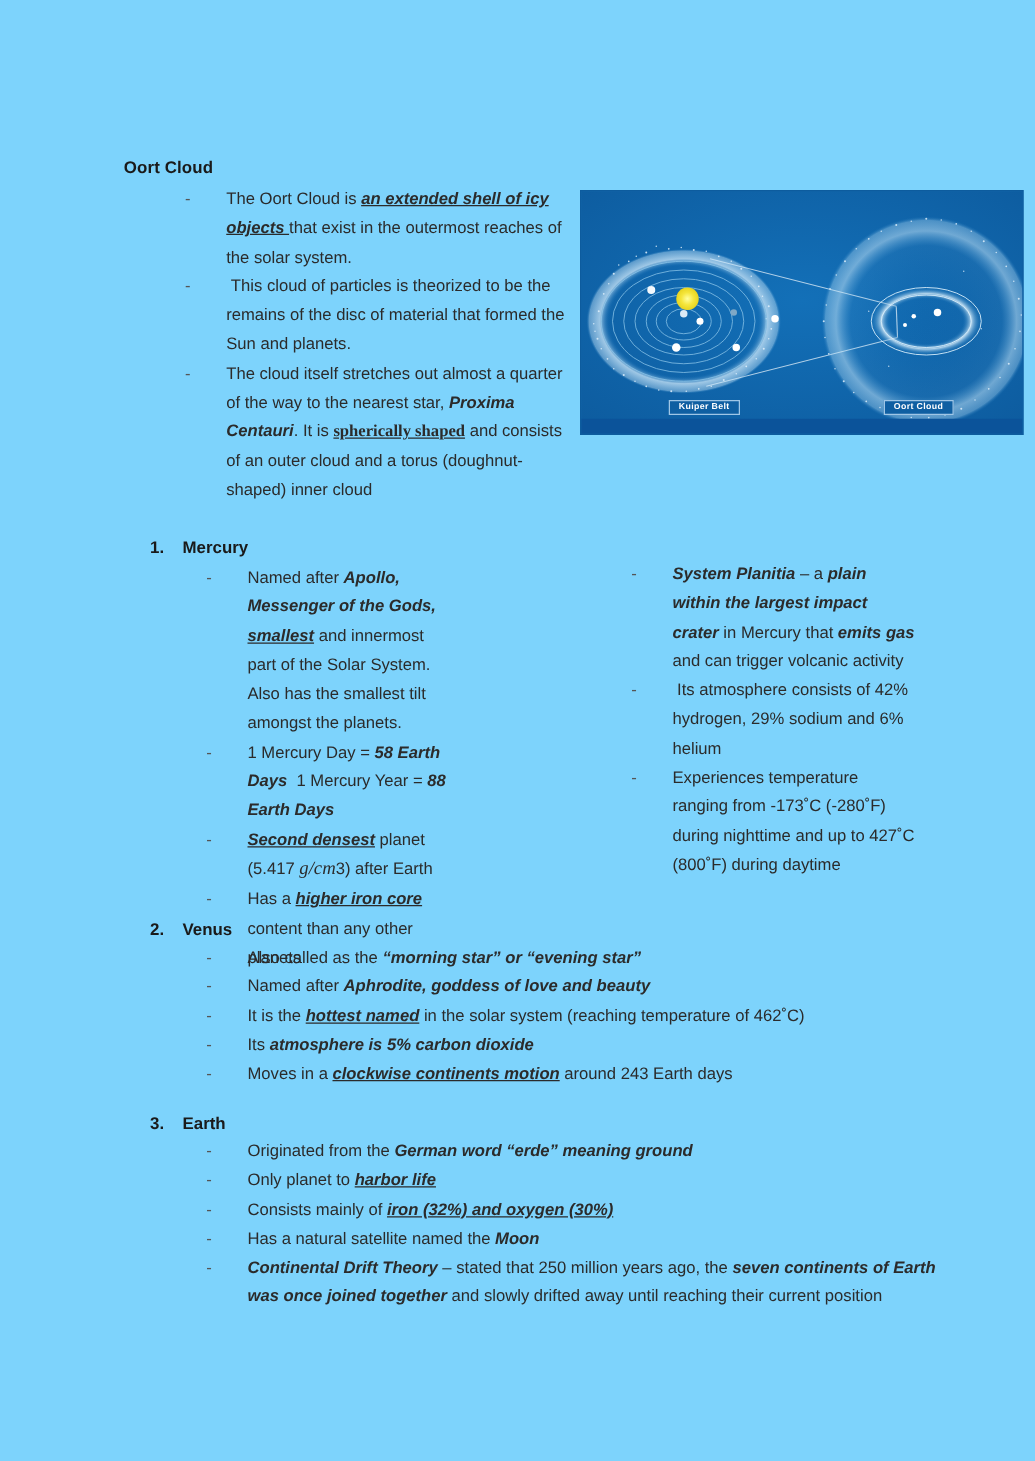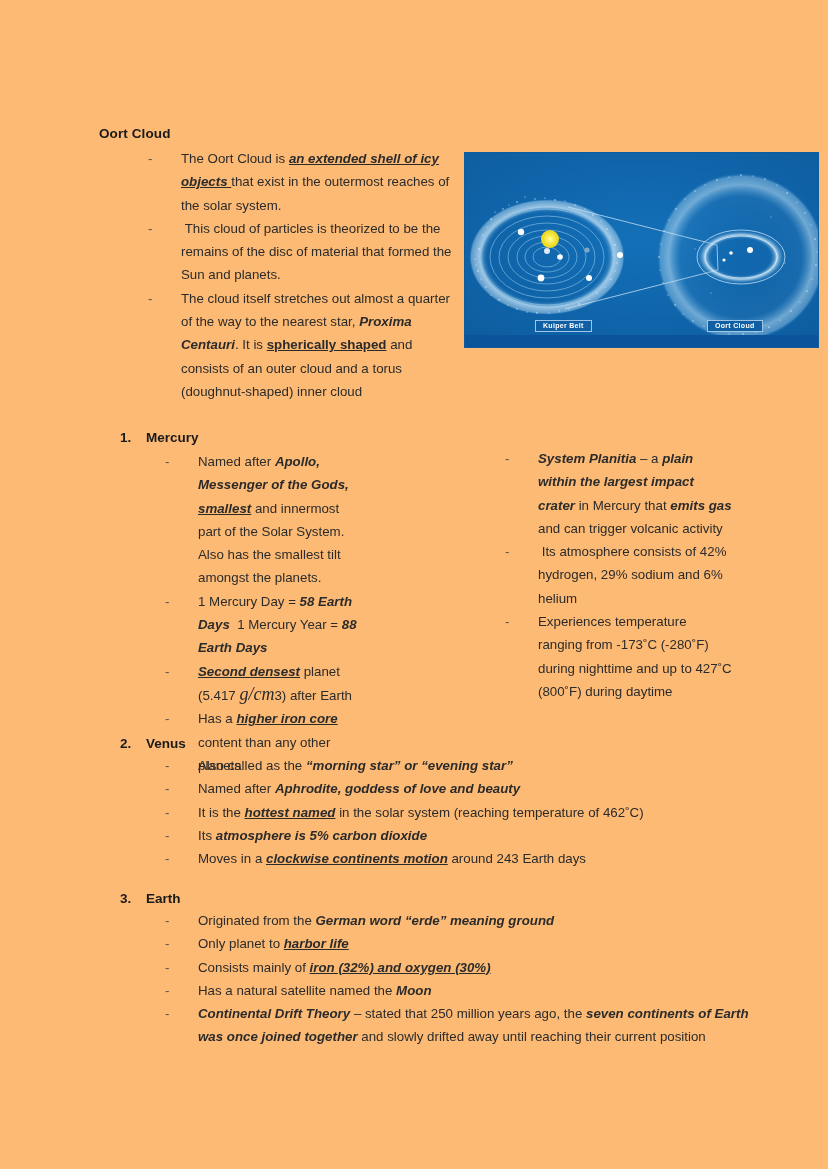--- a/index.html
+++ b/index.html
@@ -13,21 +13,21 @@
     position: relative;
     font-family: "Liberation Sans", sans-serif;
     color: #231f20;
     overflow: hidden;
   }
   .page {
     position: absolute;
     left: 0; top: 0;
     width: 828px;
     height: 1169px;
-    background: #fdba74;
+    background: #7dd3fc;
   }
 
   
   .section-title {
     font-weight: bold;
     font-size: 13.5px;
     letter-spacing: 0.1px;
     color: #1a1a1a;
   }
 
@@ -55,22 +55,22 @@
     position: absolute;
     left: -33px;
     top: 0;
     color: #555;
     font-size: 13.3px;
   }
 
   b, .b { font-weight: normal; }
   .bi { font-weight: bold; font-style: italic; }
   .biu { font-weight: bold; font-style: italic; text-decoration: underline; }
-  .bu  { font-weight: bold; text-decoration: underline; }
-  .serif-i { font-family: "Liberation Serif", serif; font-style: italic; font-size: 18px; }
+  .bu  { font-weight: bold; text-decoration: underline; font-family: Liberation Serif, serif; }
+  .serif-i { font-family: "Liberation Serif", serif; font-style: italic; font-size: 15px; }
 
   
   #oort-title { position: absolute; left: 99px;  top: 126px; }
   #oort-list  { position: absolute; left: 181px; top: 147px; width: 272px; }
 
   
   #figure {
     position: absolute;
     left: 465px;
     top: 153px;

